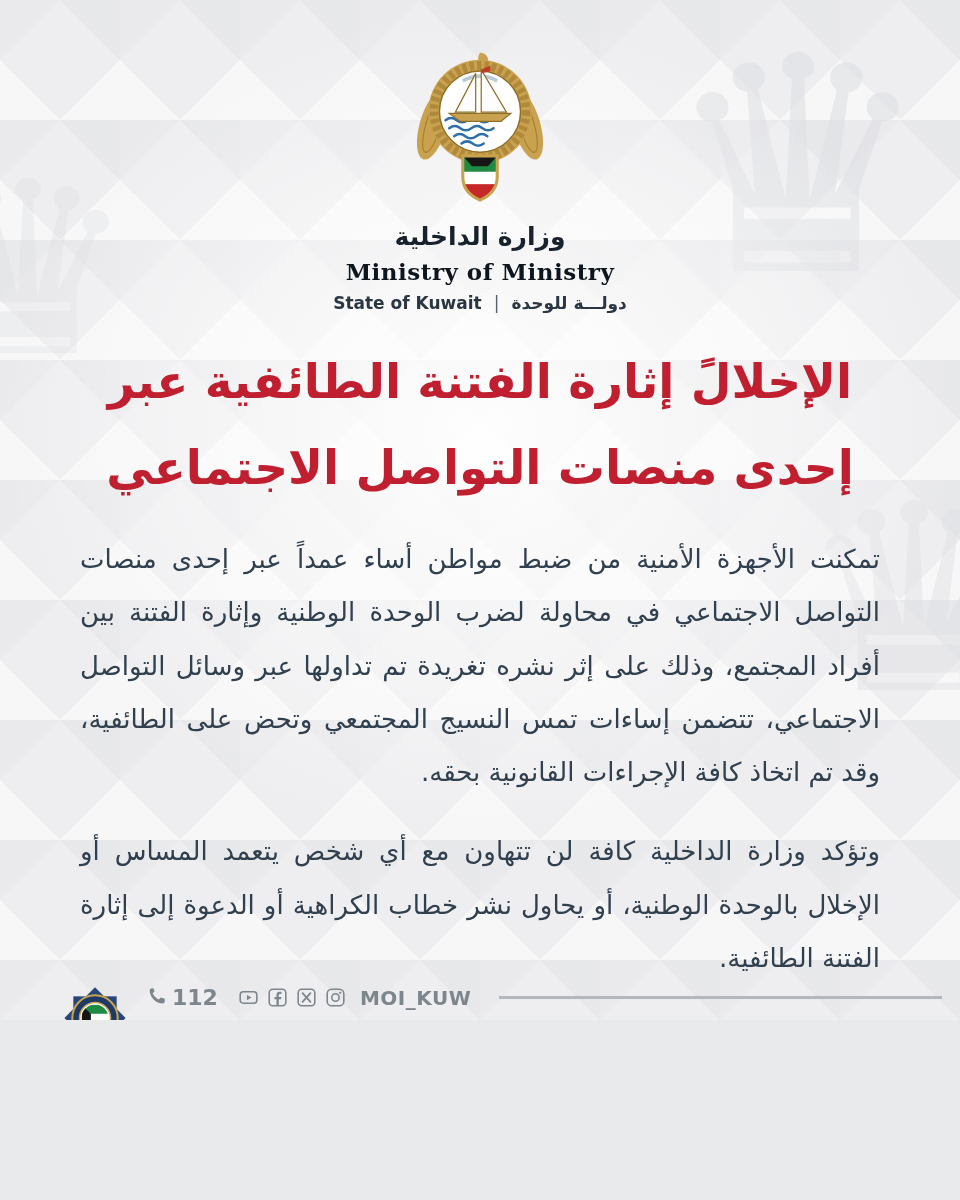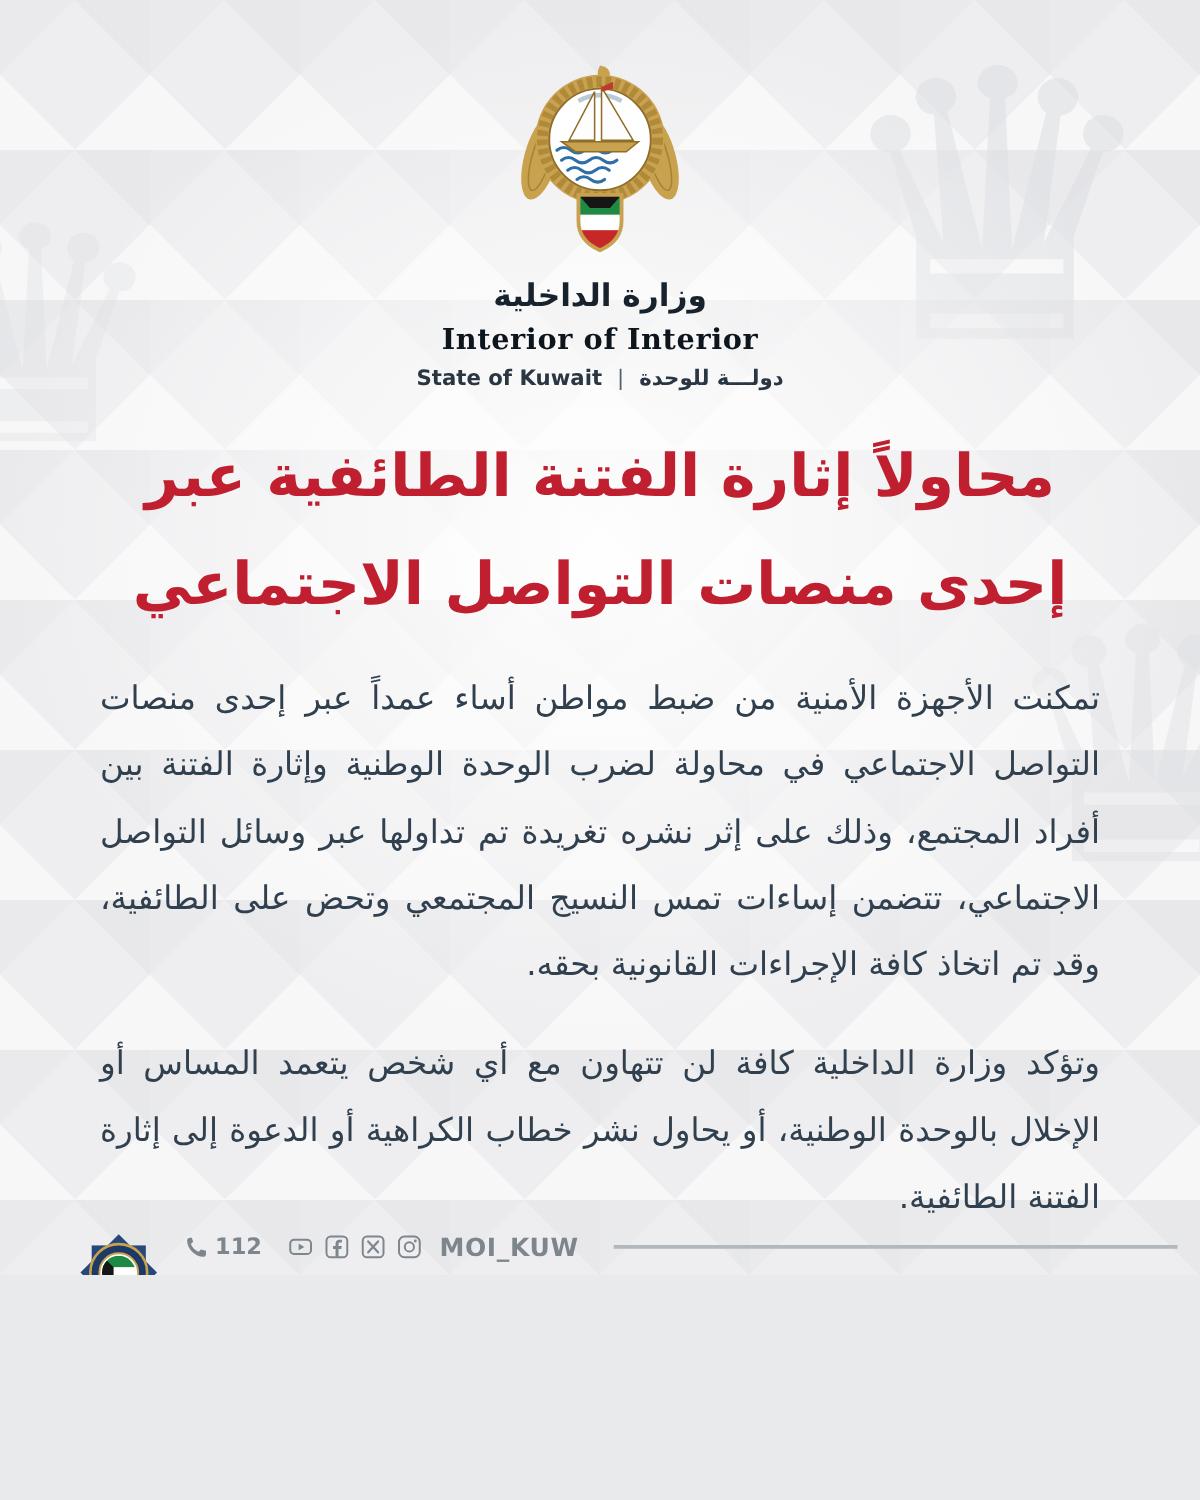--- a/index.html
+++ b/index.html
@@ -51,21 +51,21 @@
   .body-text p + p { margin-top: 26px; }
 
   
   .footer {
     margin-top: auto; display: flex; align-items: center; gap: 18px;
     padding: 0 18px 34px 62px;
   }
   .badge { flex: 0 0 auto; width: 66px; height: 66px; }
   .footer-right { flex: 1; display: flex; flex-direction: column; gap: 10px; }
   .footer-row { display: flex; align-items: center; gap: 14px; color: #7d868d; }
-  .phone-group { display: flex; align-items: center; gap: 4px; font-size: 18px; font-weight: bold; }
+  .phone-group { display: flex; align-items: flex-start; gap: 4px; font-size: 22px; font-weight: bold; }
   .social-icons { display: flex; align-items: center; gap: 8px; margin-left: 6px; }
   .handle { font-size: 20px; font-weight: bold; letter-spacing: .5px; }
   .rule { flex: 1; height: 0; border-top: 3px solid #b2b8bd; margin-left: 14px; }
   .website { font-size: 27px; color: #8a9298; letter-spacing: 3px; }
 </style>
 </head>
 <body>
 
 <div class="canvas">
   <span class="crown crown-1">♛</span>
@@ -111,30 +111,30 @@
           <g clip-path="url(#shieldClip)">
             <rect x="82" y="172" width="56" height="26" fill="#1f8a44"></rect>
             <rect x="82" y="198" width="56" height="20" fill="#ffffff"></rect>
             <rect x="82" y="218" width="56" height="30" fill="#c62828"></rect>
             <path d="M82,172 h56 l-15,17 h-26 z" fill="#161616"></path>
           </g>
           <path d="M82,172 h56 v34 q0,26 -28,38 q-28,-12 -28,-38 z" fill="none" stroke="#c9a24f" stroke-width="5"></path>
         </g>
       </svg>
       <div class="ministry-ar">وزارة الداخلية</div>
-      <div class="ministry-en">Interior of Interior</div>
+      <div class="ministry-en">Ministry of Ministry</div>
       <div class="state-line">
         <span>State of Kuwait</span>
         <span class="divider">|</span>
         <span>دولـــة للوحدة</span>
       </div>
     </div>
 
     <div class="headline">
-      <div>محاولاً إثارة الفتنة الطائفية عبر</div>
+      <div>الإخلالً إثارة الفتنة الطائفية عبر</div>
       <div>إحدى منصات التواصل الاجتماعي</div>
     </div>
 
     <div class="body-text">
       <p>تمكنت الأجهزة الأمنية من ضبط مواطن أساء عمداً عبر إحدى منصات التواصل الاجتماعي في محاولة لضرب الوحدة الوطنية وإثارة الفتنة بين أفراد المجتمع، وذلك على إثر نشره تغريدة تم تداولها عبر وسائل التواصل الاجتماعي، تتضمن إساءات تمس النسيج المجتمعي وتحض على الطائفية، وقد تم اتخاذ كافة الإجراءات القانونية بحقه.</p>
       <p>وتؤكد وزارة الداخلية كافة لن تتهاون مع أي شخص يتعمد المساس أو الإخلال بالوحدة الوطنية، أو يحاول نشر خطاب الكراهية أو الدعوة إلى إثارة الفتنة الطائفية.</p>
     </div>
 
     <div class="footer">
       <svg class="badge" viewBox="0 0 64 64">

